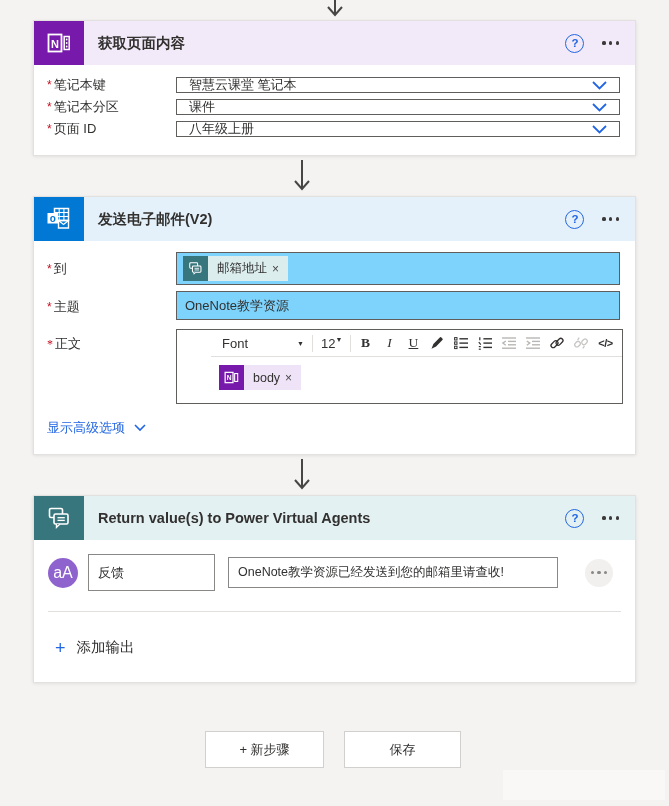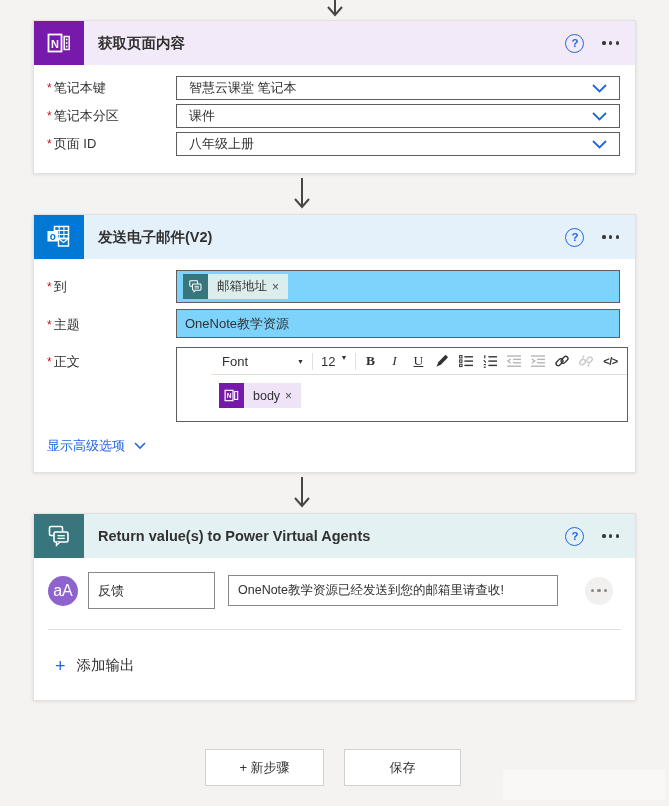--- a/index.html
+++ b/index.html
@@ -36,39 +36,39 @@
   .header-actions{display:flex;align-items:center;gap:18px;padding-right:16px;}
   .help-circle{width:19px;height:19px;border:1.6px solid var(--accent);border-radius:50%;color:var(--accent);
     font-size:11.5px;font-weight:700;display:flex;align-items:center;justify-content:center;cursor:pointer;}
   .dots{display:flex;gap:3.5px;cursor:pointer;padding:4px 0;}
   .dots i{width:3.2px;height:3.2px;border-radius:50%;background:#3b3a39;}
   .card-body{padding:11px 15px 17px 13px;}
   .field-row{display:flex;align-items:center;margin-bottom:4px;}
   .field-row:last-child{margin-bottom:0;}
   .field-label{width:129px;flex:0 0 129px;font-size:13px;color:var(--ink);}
   .req{color:var(--required-red);margin-right:2px;font-size:12px;}
-  .dropdown{flex:1;height:24px;border:1px solid var(--field-border);background:#fff;display:flex;
+  .dropdown{flex:1;height:16px;border:1px solid var(--field-border);background:#fff;display:flex;
     align-items:center;justify-content:space-between;padding:0 12px;font-size:13px;cursor:pointer;}
   
   .row-top{align-items:flex-start;}
   .row-top .field-label{padding-top:9px;}
   .input-box{flex:1;border:1px solid var(--field-border);background:#7dd3fc;display:flex;align-items:center;
     padding:0 8px;font-size:13px;cursor:text;}
   .to-box{height:33px;padding:4px 6px;margin-bottom:6px;}
   .subject-box{height:29px;margin-bottom:9px;}
   .token-pill{display:inline-flex;align-items:center;height:25px;cursor:pointer;}
   .pill-teal{background:var(--token-teal-bg);}
   .pill-purple{background:var(--token-purple-bg);}
   .token-icon{width:25px;height:25px;flex:0 0 25px;display:flex;align-items:center;justify-content:center;}
   .token-text{padding:0 5px 0 9px;font-size:12.5px;color:var(--ink);}
   .token-x{padding-right:9px;font-size:12px;color:#4a4a4a;}
   .editor{flex:1;border:1px solid var(--field-border);background:#fff;padding-left:34px;}
   .editor-toolbar{height:27px;border-bottom:1px solid var(--divider);display:flex;align-items:center;padding:0 5px;}
   .tb-font{display:flex;align-items:center;justify-content:space-between;width:94px;padding:0 6px;font-size:13px;cursor:pointer;}
-  .tb-size{display:flex;align-items:flex-start;gap:5px;padding:0 6px;font-size:13px;cursor:pointer;}
+  .tb-size{display:flex;align-items:flex-start;padding:0 6px;font-size:13px;cursor:pointer;}
   .caret{font-size:7px;color:var(--ink);}
   .tb-sep{width:1px;height:17px;background:var(--divider);margin:0 2px;}
   .tb-btn{width:24px;height:23px;display:flex;align-items:center;justify-content:center;cursor:pointer;font-size:13.5px;color:var(--ink);}
   .tb-serif{font-family:"Liberation Serif","DejaVu Serif",serif;}
   .tb-bold{font-weight:bold;}
   .tb-italic{font-style:italic;}
   .tb-underline{text-decoration:underline;}
   .tb-code{font-size:11px;font-weight:700;letter-spacing:-0.5px;}
   .editor-content{height:46px;padding:8px;}
   .advanced-row{margin-top:14px;}
@@ -208,21 +208,21 @@
           <span class="token-text">邮箱地址</span>
           <span class="token-x">×</span>
         </div>
       </div>
     </div>
     <div class="field-row row-top" style="margin-bottom:0;">
       <div class="field-label" style="padding-top:7px;"><span class="req">*</span><span>主题</span></div>
       <div class="input-box subject-box">OneNote教学资源</div>
     </div>
     <div class="field-row row-top" style="margin-bottom:0;">
-      <div class="field-label" style="padding-top:6px;"><span class="req">*</span><span>正文</span></div>
+      <div class="field-label" style="padding-top:6px;font-family:Liberation Serif, serif;"><span class="req">*</span><span>正文</span></div>
       <div class="editor">
         <div class="editor-toolbar">
           <div class="tb-font">
             <span>Font</span>
               <span class="caret">▼</span>
           </div>
           <div class="tb-sep"></div>
           <div class="tb-size">
             <span>12</span>
               <span class="caret">▼</span>

